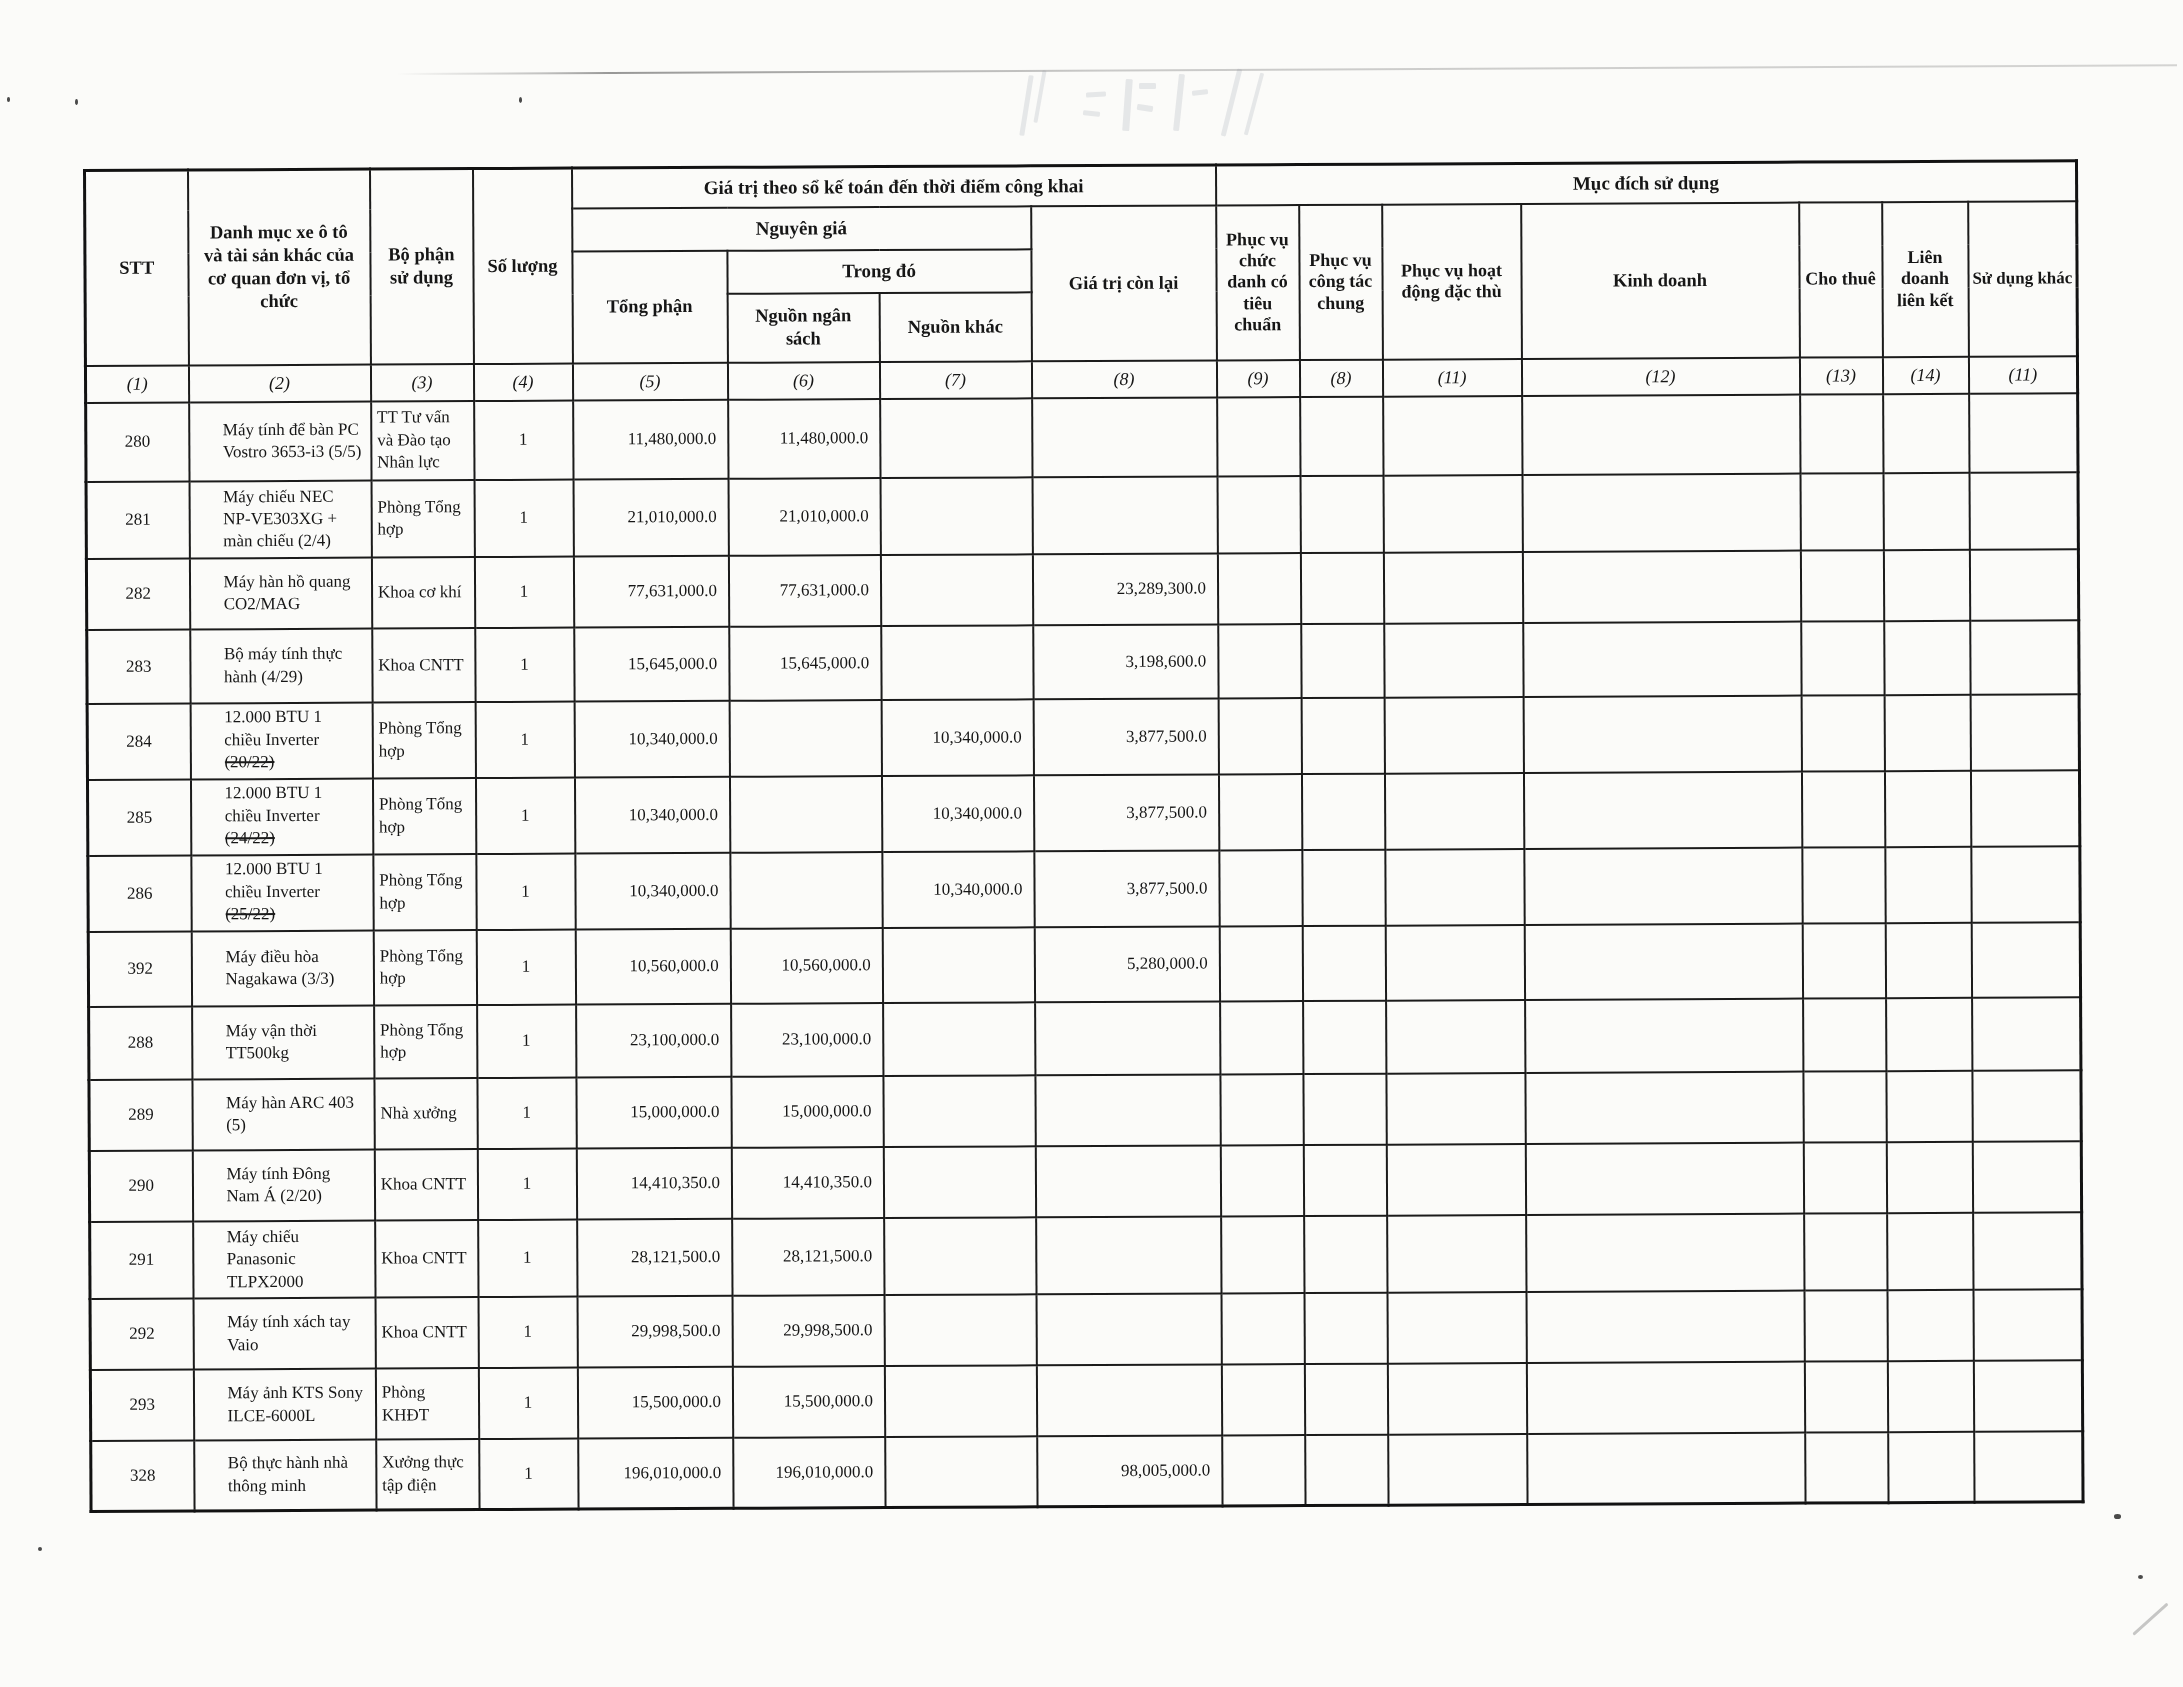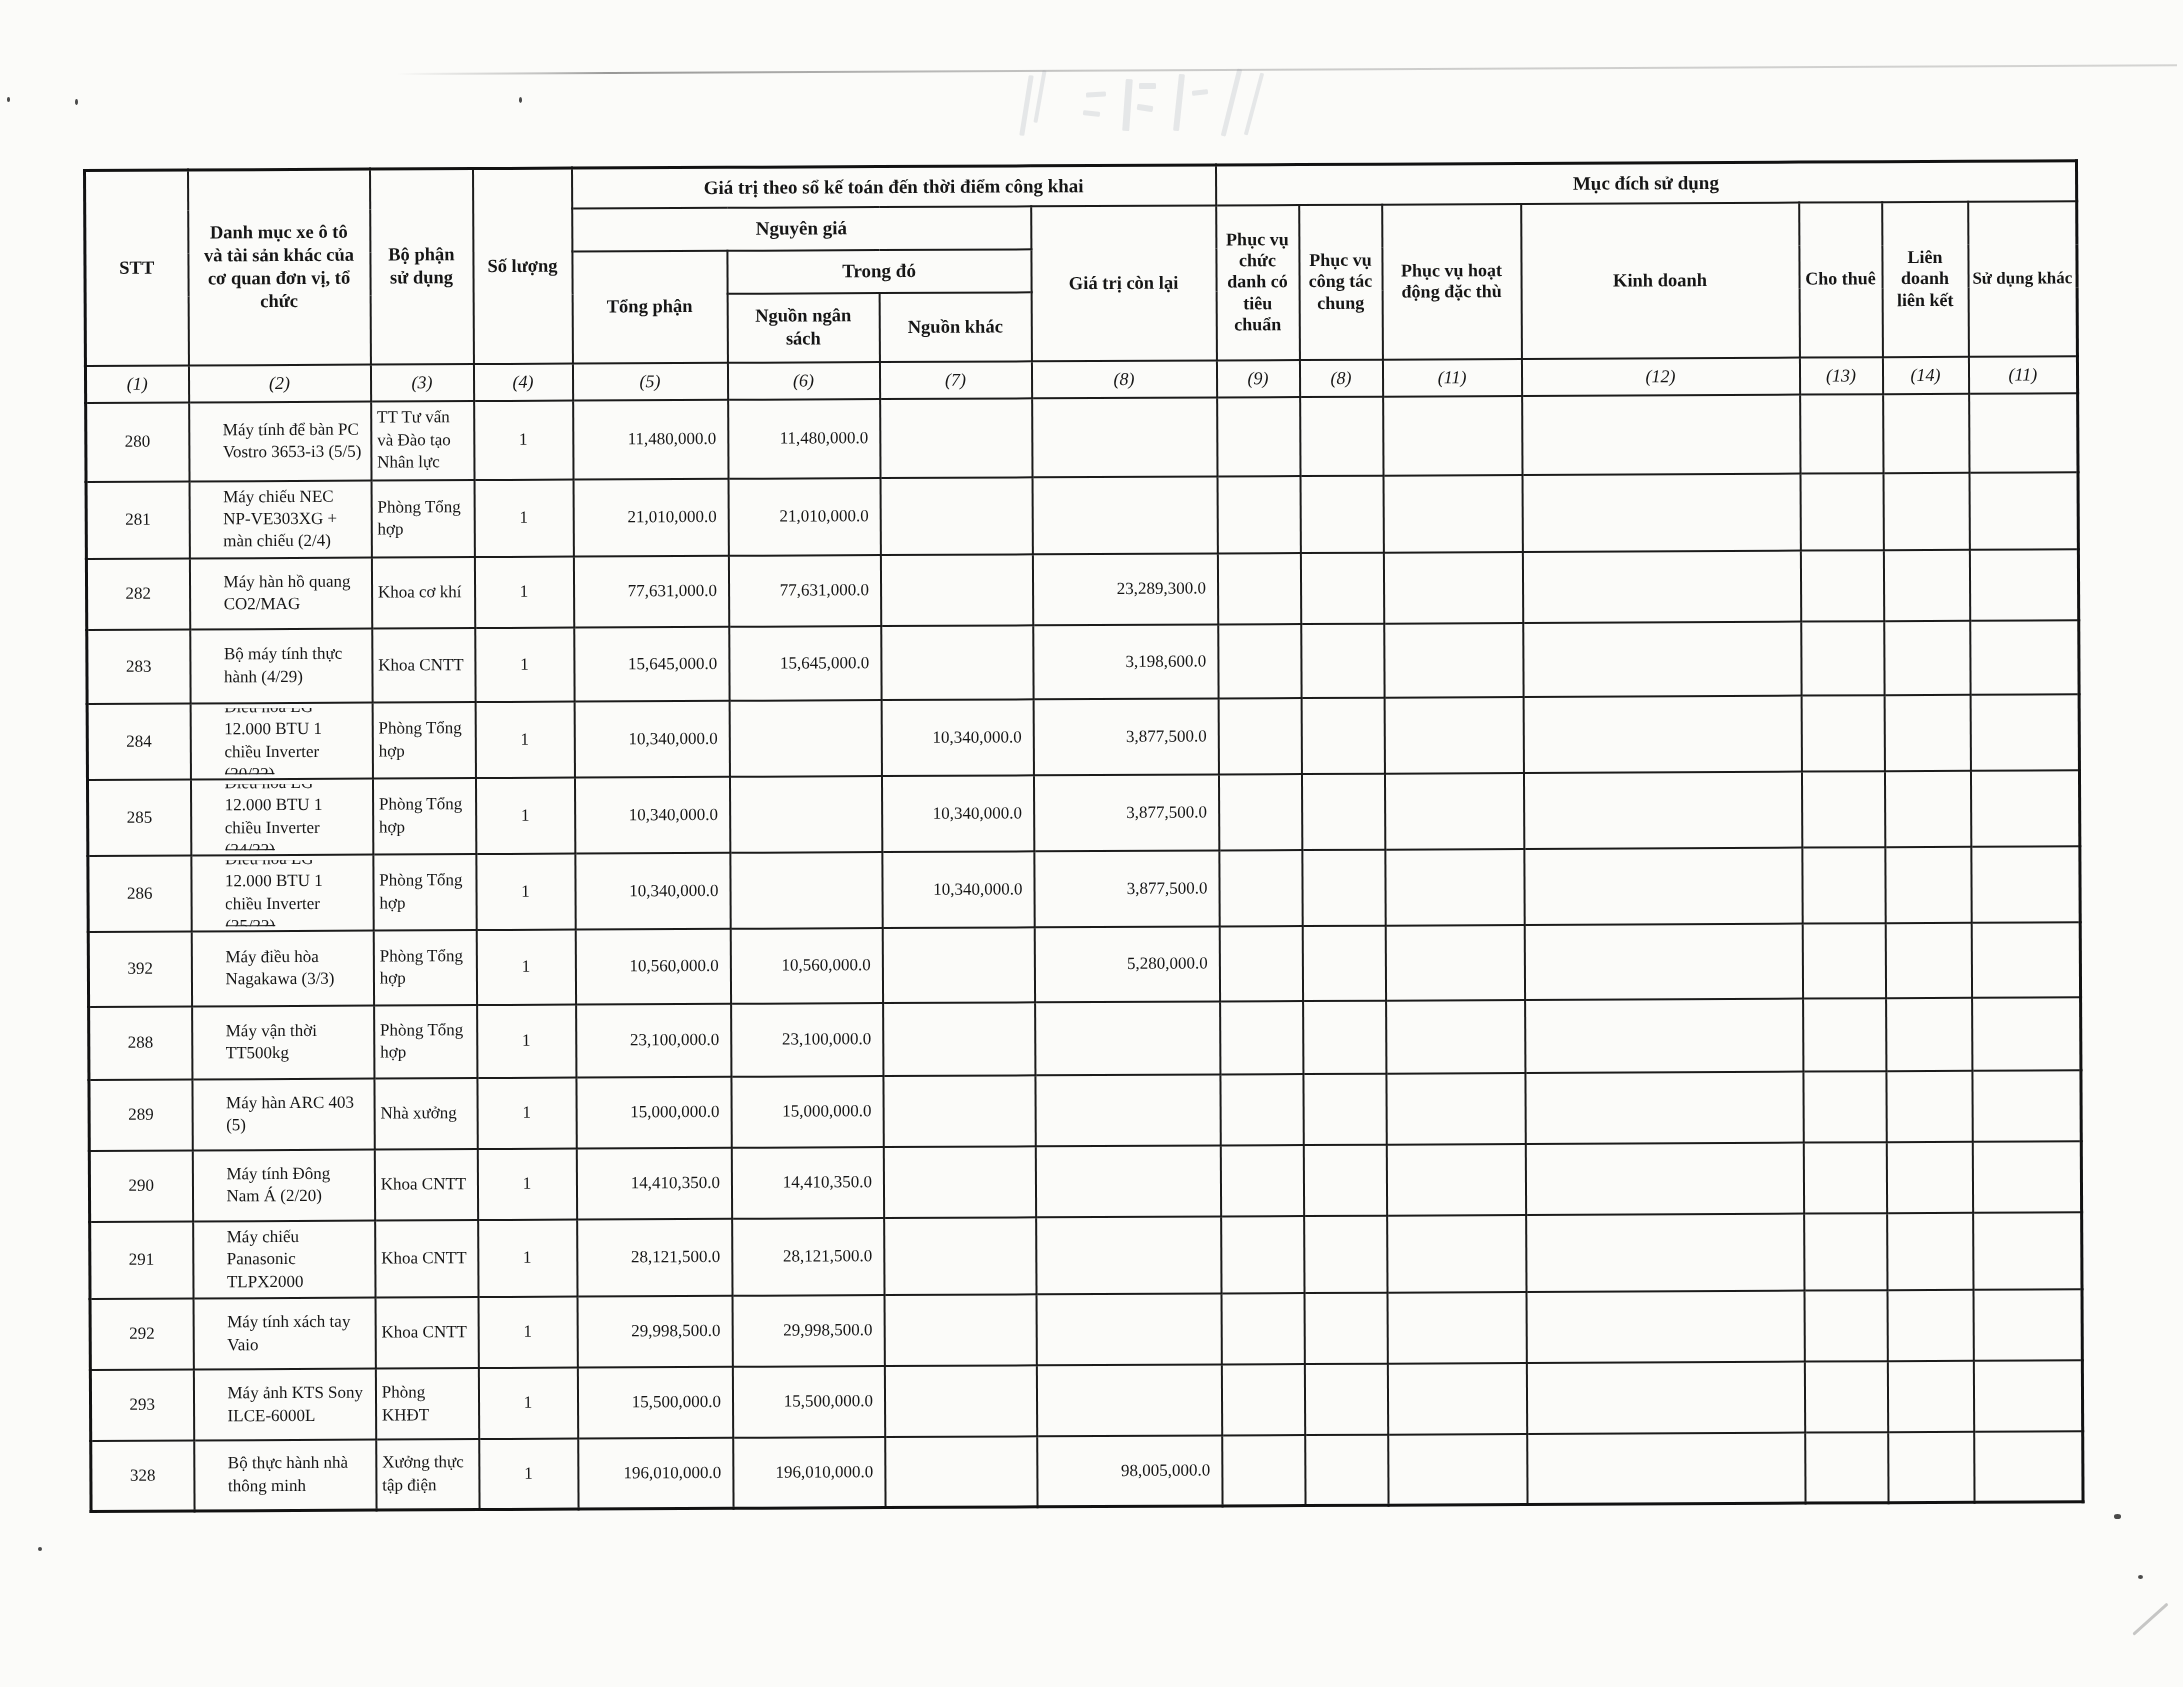--- a/index.html
+++ b/index.html
@@ -30,21 +30,21 @@
   th.grp{font-size:19px;}
   th.v{padding:2.6px 2.6px;font-size:18px;line-height:1.18;}
   th.tight{font-size:17px;white-space:nowrap;padding:2.6px 1.3px;}
   tr.idx td{font-style:italic;font-size:18px;text-align:center;vertical-align:middle;font-family:"Liberation Serif",serif;}
   tr.data td{font-size:17px;line-height:1.32;vertical-align:middle;}
   td.c-stt{text-align:center;}
   td.c-name{text-align:left;padding:4px 6.6px 4px 33px;}
   td.c-dept{text-align:left;padding:4px 5.3px;}
   td.c-qty{text-align:center;}
   td.c-num{text-align:right;padding-right:10.6px;}
-  .clipwrap{height:66px;overflow:hidden;display:flex;flex-direction:column;justify-content:center;}
+  .clipwrap{height:66px;overflow:hidden;display:flex;flex-direction:column;justify-content:flex-end;}
   .clipwrap .l{display:block;line-height:22.5px;}
   .clipwrap .struck{text-decoration:line-through;text-decoration-thickness:2px;text-decoration-color:#1b1b1b;}
 </style>
 </head>
 <body>
 
 <div class="scan-line"></div>
 <div class="stamp">
   <i style="left:5.3px;top:12px;width:4.6px;height:61px;transform:rotate(9deg);"></i>
   <i style="left:18.5px;top:6.6px;width:4px;height:53px;transform:rotate(10deg);"></i>

